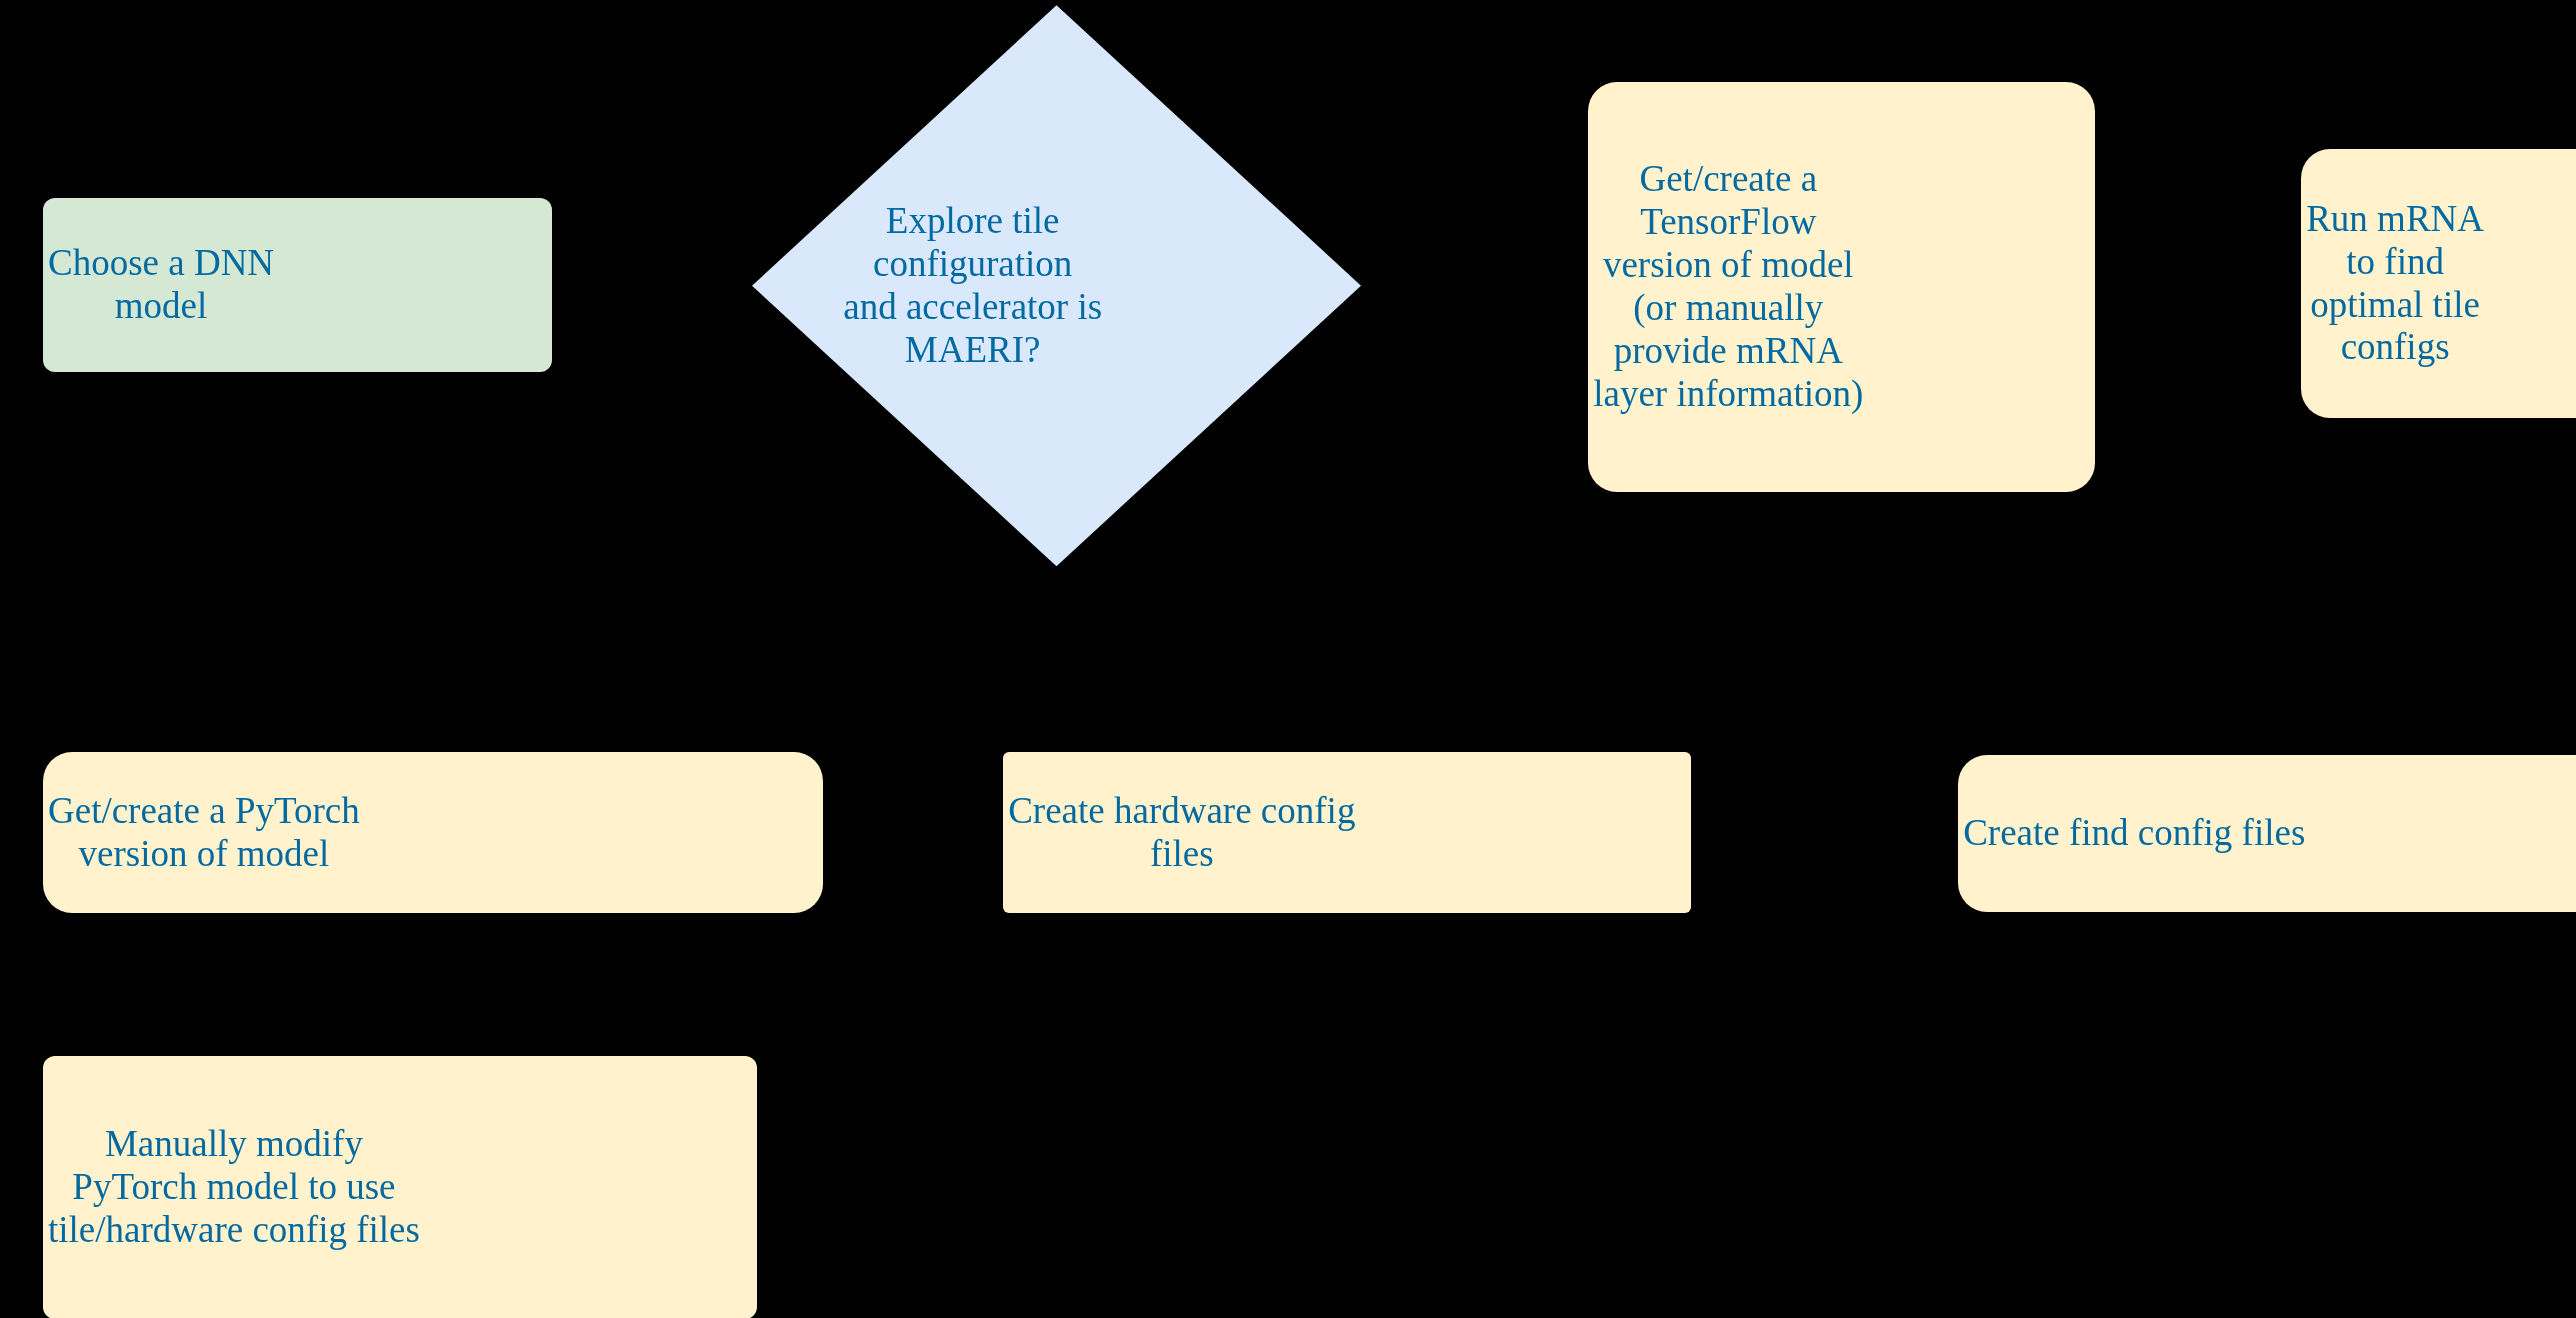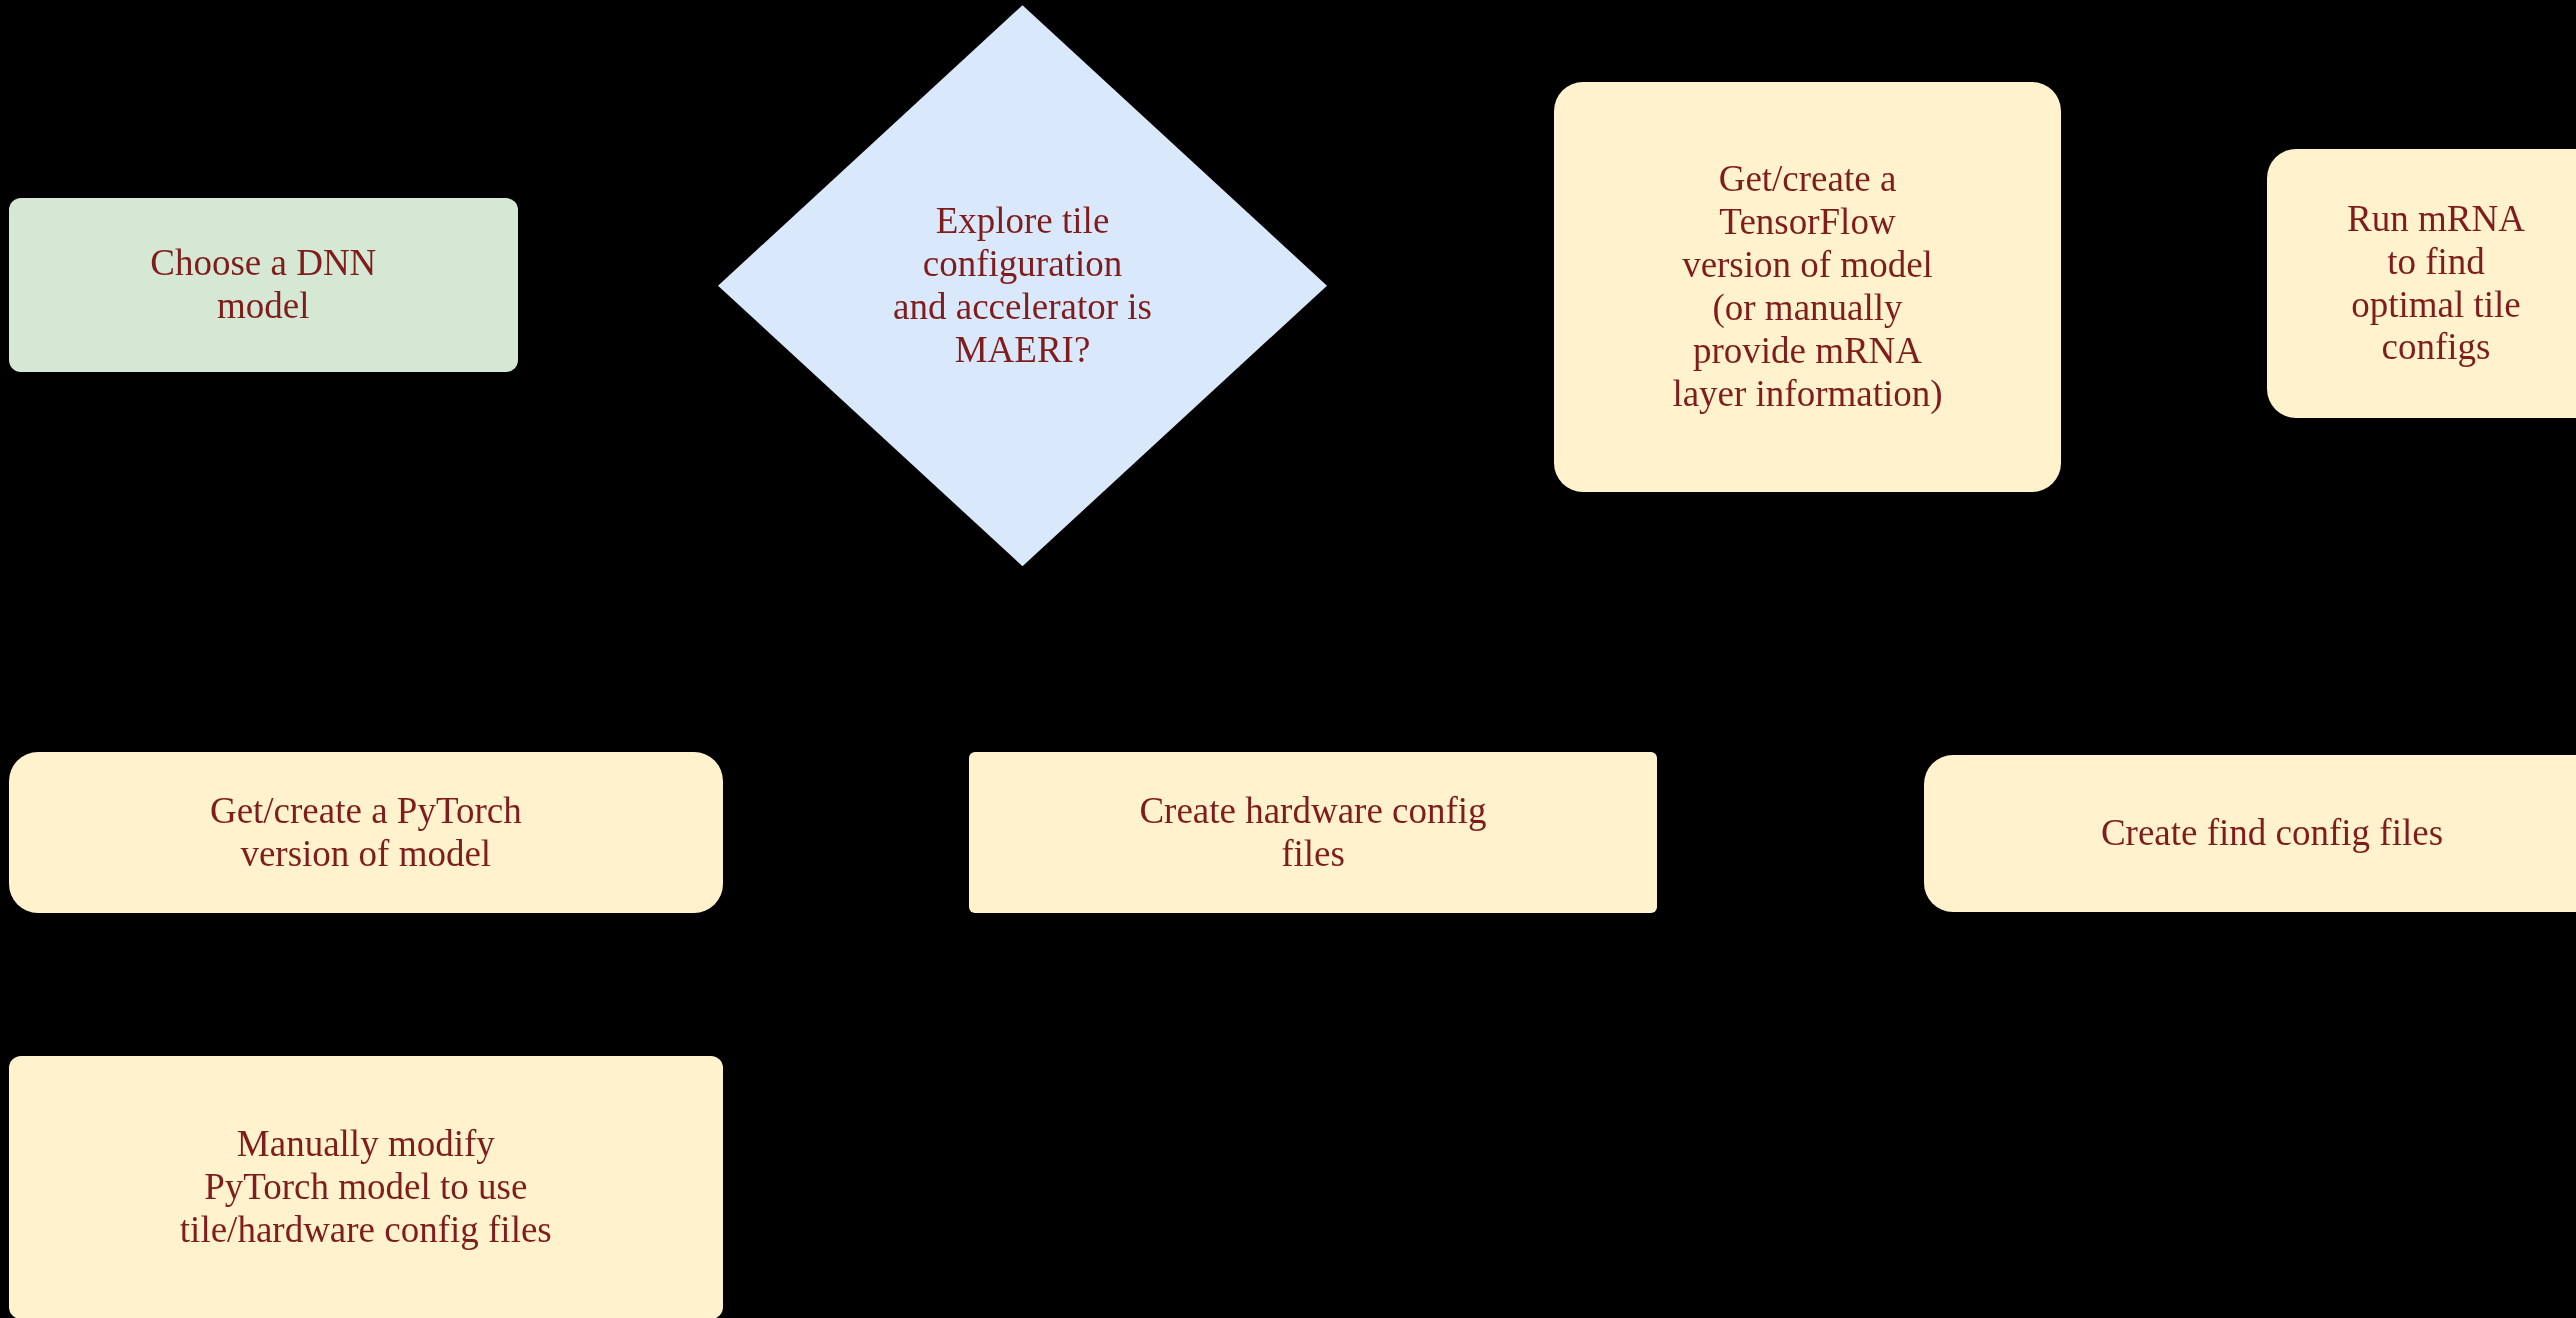--- a/index.html
+++ b/index.html
@@ -13,26 +13,27 @@
     height: 1319px;
     background: #000000;
     overflow: hidden;
     font-family: "Liberation Serif", "DejaVu Serif", serif;
   }
   .node {
     position: absolute;
     box-sizing: border-box;
     display: flex;
     align-items: center;
-    justify-content: center;
+    justify-content: flex-start;
     text-align: center;
-    color: #7f1d1d;
+    color: #0369a1;
     line-height: 1.16;
     white-space: pre-line;
     padding: 2.1px 5.2px;
+    margin-left: 34px;
   }
   .proc {
     border-radius: 29px;
   }
   .fill-green { background: #d5e8d4; }
   .fill-cream { background: #fff2cc; }
 
   
   .decision {
     background: #dae8fc;
@@ -43,21 +44,21 @@
     display: block;
     width: 72%;
     text-align: center;
   }
 
   
   #n-choose-dnn     { left: 8.8px;   top: 198px;  width: 509px;  height: 174px;  font-size: 37px; border-radius: 12px; }
   #n-explore-tile   { left: 718px; top: 5.2px;   width: 609px; height: 561px; font-size: 37px; }
   #n-tensorflow     { left: 1554px; top: 82px;  width: 507px;  height: 410px;  font-size: 37px; border-radius: 29px; }
   #n-run-mrna       { left: 2267px; top: 149px;  width: 338px;  height: 269px;  font-size: 37px; border-radius: 29px; }
-  #n-pytorch        { left: 8.8px;   top: 752px; width: 714px; height: 161px;  font-size: 37px; border-radius: 29px; }
+  #n-pytorch        { left: 8.8px;   top: 752px; width: 780px; height: 161px;  font-size: 37px; border-radius: 29px; }
   #n-hw-config      { left: 969px; top: 752px; width: 688px; height: 161px;  font-size: 37px; border-radius: 6px; }
   #n-tile-config    { left: 1924px; top: 755px; width: 696px; height: 157px;  font-size: 37px; border-radius: 29px; }
   #n-manual-modify  { left: 8.8px;   top: 1056px; width: 714px; height: 263px;  font-size: 37px; border-radius: 12px; }
   #n-run-stonne     { left: 969px; top: 1097px; width: 688px; height: 161px;  font-size: 37px; border-radius: 29px; }
 </style>
 </head>
 <body>
 
 <div id="canvas">
 

